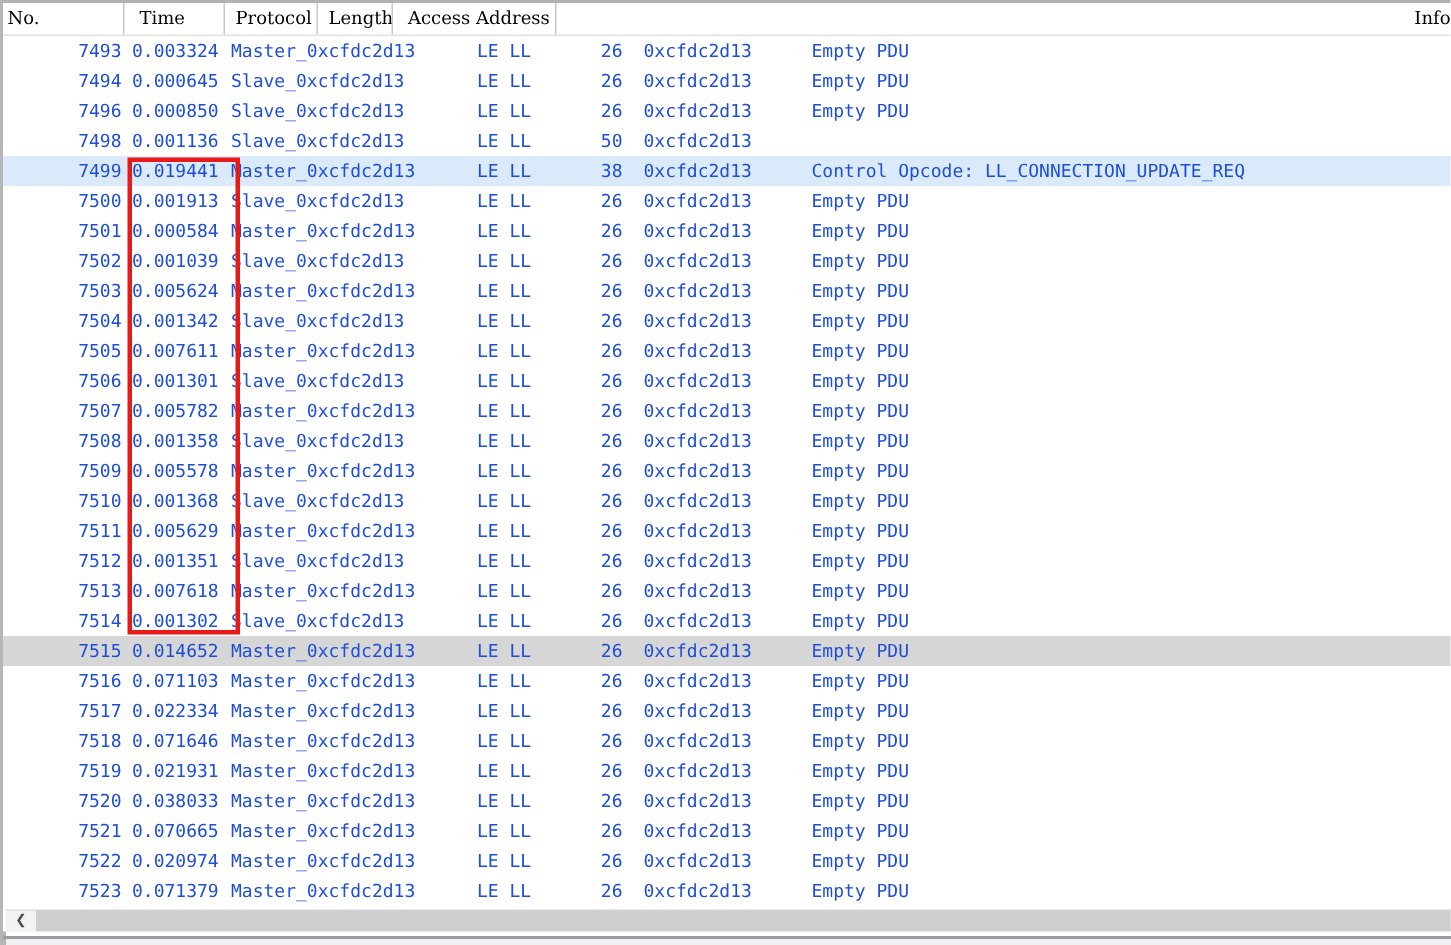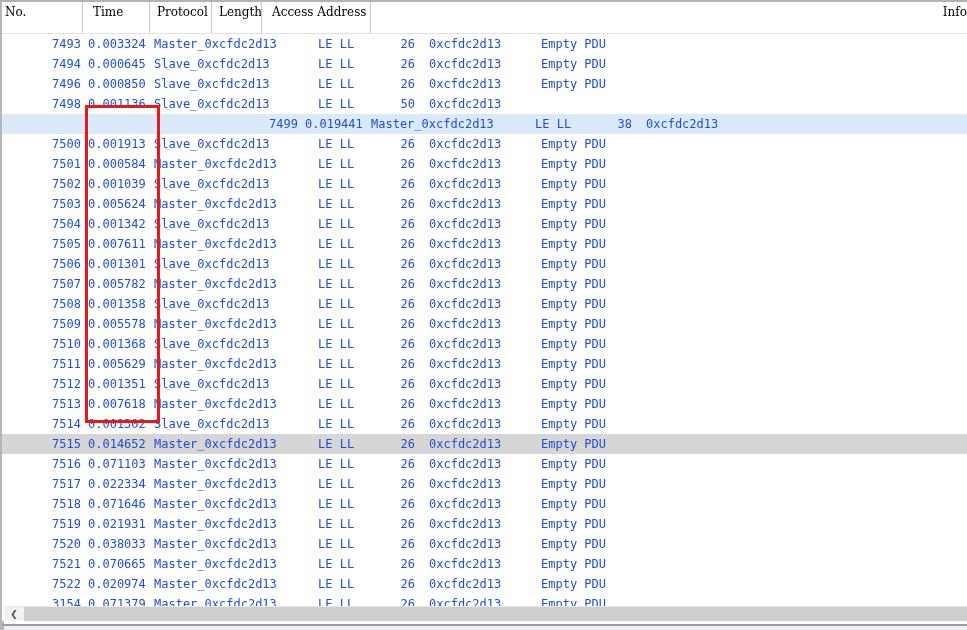--- a/index.html
+++ b/index.html
@@ -2,21 +2,21 @@
 <html><head>
 <meta charset="utf-8">
 <style>
   * { margin:0; padding:0; box-sizing:border-box; }
   html,body { width:967px; height:630px; overflow:hidden; background:#ffffff;
               font-family:"DejaVu Sans Mono", monospace; }
   .pane { position:absolute; left:0; top:0; width:967px; height:630px;
           border-top:2px solid #b2b2b2; border-left:2px solid #b6b6b6; background:#fff; }
 
   
-  .hdr { display:flex; height:32px; background:#ffffff;
+  .hdr { display:flex; height:22px; background:#ffffff;
          border-bottom:1px solid #e2e2e2;
          font-family:"DejaVu Serif", serif; font-size:12px; color:#000; }
   .hcell { height:100%; line-height:21px; white-space:nowrap; overflow:hidden;
            border-right:1px solid #c9c9c9; padding-left:10px; }
   .hcell.col-no { padding-left:3px; }
   .hcell.col-protocol, .hcell.col-length { padding-left:7px; }
   .hcell.col-info { border-right:none; padding-left:8px;text-align:right; }
 
   
   .col-no       { width:81px;  flex:none; }
@@ -112,20 +112,21 @@
         <div class="cell col-length">50</div>
         <div class="cell col-access">0xcfdc2d13</div>
       </div>
       <div class="row row--selected-blue">
         <div class="cell col-no">7499</div>
         <div class="cell col-time">0.019441</div>
         <div class="cell col-source">Master_0xcfdc2d13</div>
         <div class="cell col-protocol">LE LL</div>
         <div class="cell col-length">38</div>
         <div class="cell col-access">0xcfdc2d13</div>
+        <div class="cell col-info">Control Opcode: LL_CONNECTION_UPDATE_REQ</div>
       </div>
       <div class="row">
         <div class="cell col-no">7500</div>
         <div class="cell col-time">0.001913</div>
         <div class="cell col-source">Slave_0xcfdc2d13</div>
         <div class="cell col-protocol">LE LL</div>
         <div class="cell col-length">26</div>
         <div class="cell col-access">0xcfdc2d13</div>
         <div class="cell col-info">Empty PDU</div>
       </div>
@@ -321,21 +322,21 @@
       <div class="row">
         <div class="cell col-no">7522</div>
         <div class="cell col-time">0.020974</div>
         <div class="cell col-source">Master_0xcfdc2d13</div>
         <div class="cell col-protocol">LE LL</div>
         <div class="cell col-length">26</div>
         <div class="cell col-access">0xcfdc2d13</div>
         <div class="cell col-info">Empty PDU</div>
       </div>
       <div class="row">
-        <div class="cell col-no">3154</div>
+        <div class="cell col-no">7523</div>
         <div class="cell col-time">0.071379</div>
         <div class="cell col-source">Master_0xcfdc2d13</div>
         <div class="cell col-protocol">LE LL</div>
         <div class="cell col-length">26</div>
         <div class="cell col-access">0xcfdc2d13</div>
         <div class="cell col-info">Empty PDU</div>
       </div>
     </div>
 
   <div class="annotation-rect"></div>

